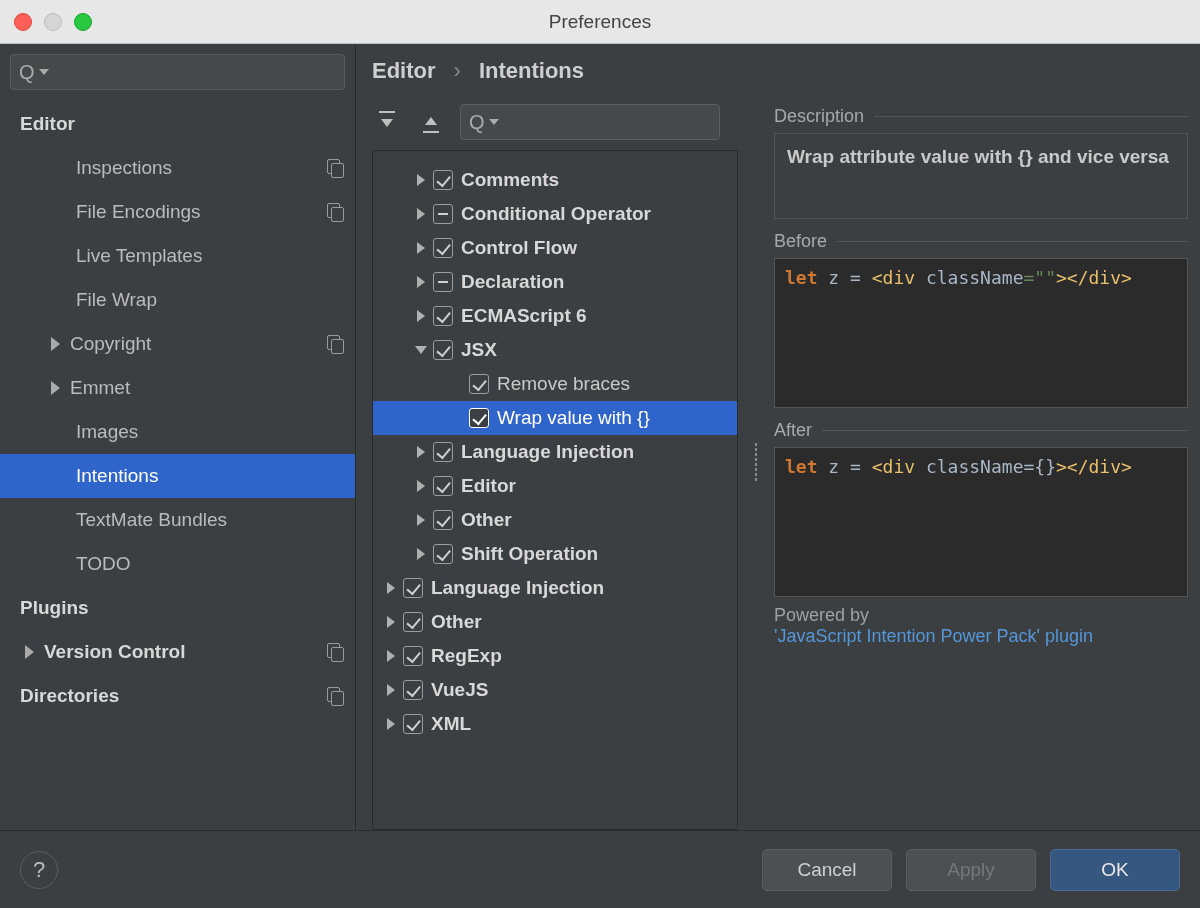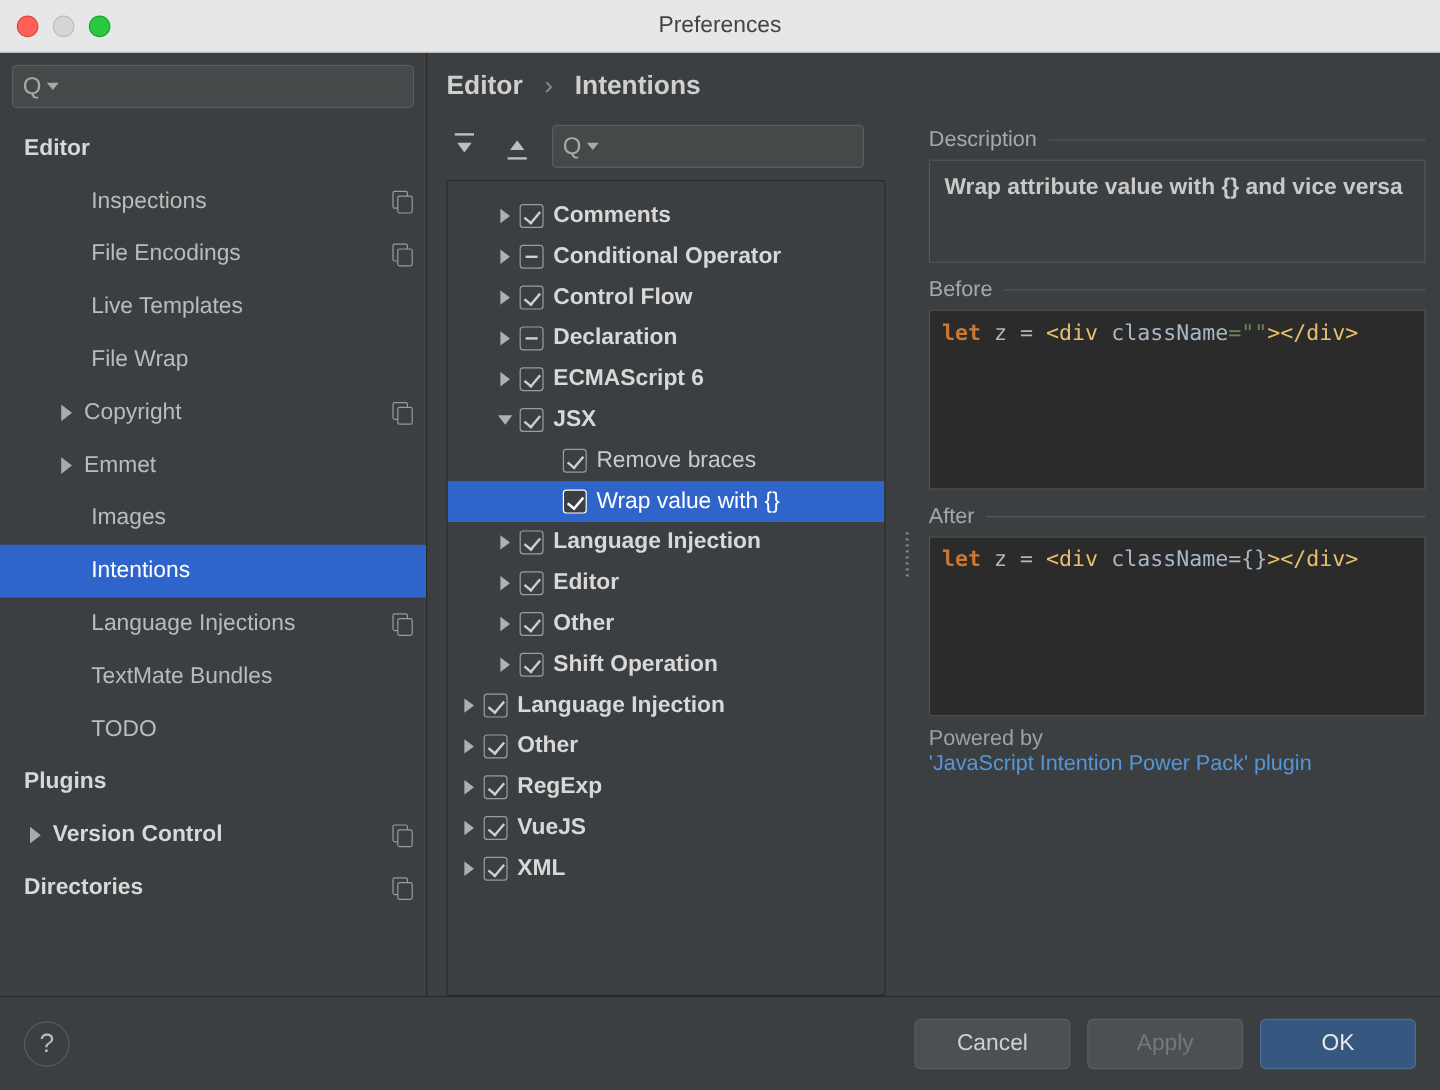--- a/index.html
+++ b/index.html
@@ -293,24 +293,20 @@
           </span>
           <span class="tree-label">Emmet</span>
         </div>
         <div class="tree-row indent2">
           <span class="tree-label">Images</span>
         </div>
         <div class="tree-row indent2 selected">
           <span class="tree-label">Intentions</span>
         </div>
         <div class="tree-row indent2">
-          <span class="tree-label">Language Injections</span>
-          <span class="copy-icon"></span>
-        </div>
-        <div class="tree-row indent2">
           <span class="tree-label">TextMate Bundles</span>
         </div>
         <div class="tree-row indent2">
           <span class="tree-label">TODO</span>
         </div>
         <div class="tree-row indent0">
           <span class="tree-label bold">Plugins</span>
         </div>
         <div class="tree-row indent0">
           <span class="tree-arrow">

